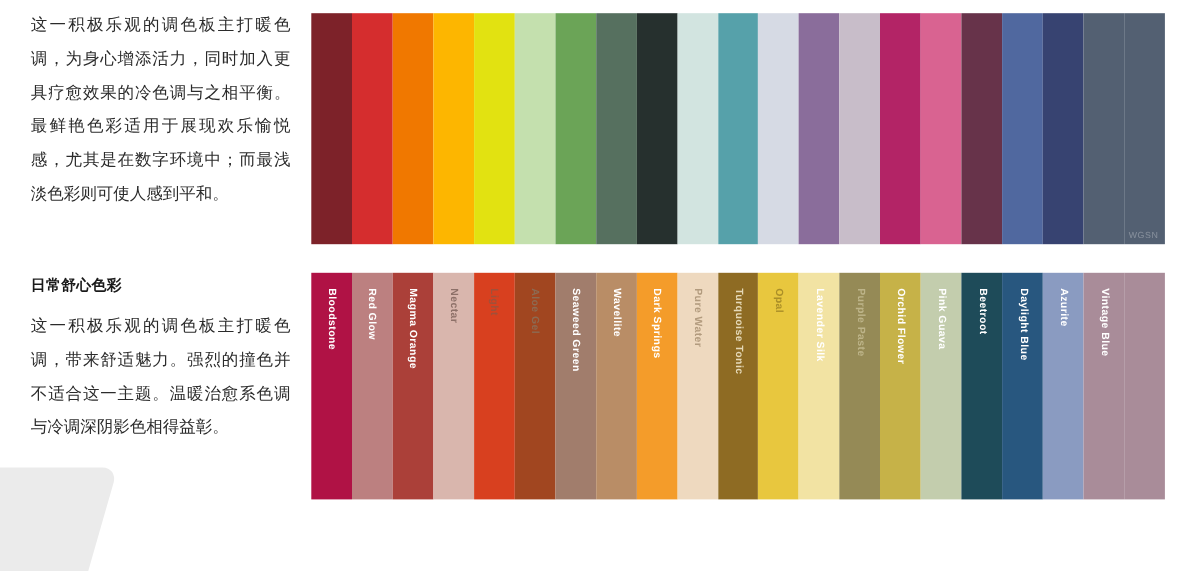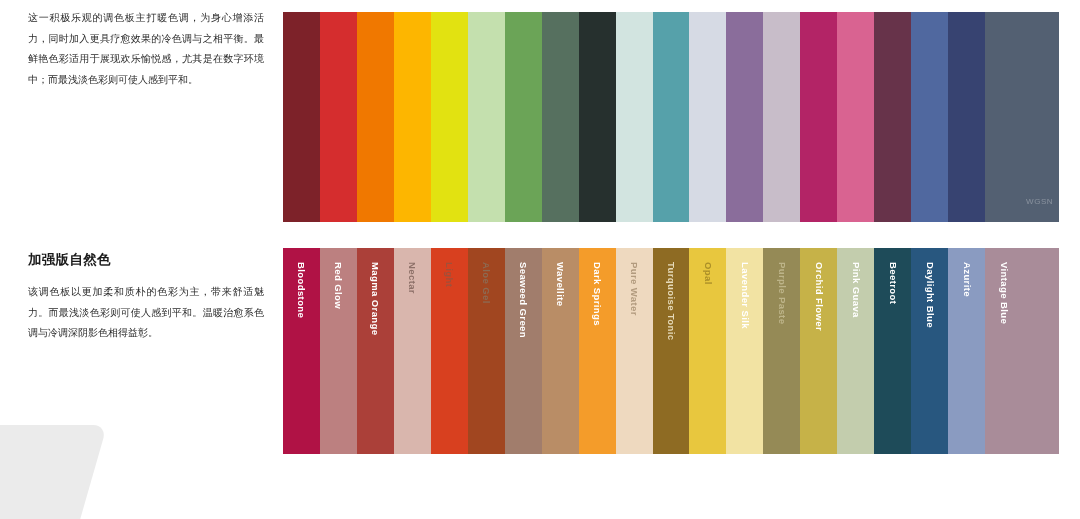--- a/index.html
+++ b/index.html
@@ -39,21 +39,21 @@
   }
   .block-title {
     font-size: 13.5px;
     font-weight: bold;
     color: #1a1a1a;
     letter-spacing: 0.3px;
     margin: 0 0 14px 0;
     line-height: 1.2;
   }
   .block-body {
-    font-size: 10px;
+    font-size: 15px;
     color: #2b2b2b;
     line-height: 2.05;
     margin: 0;
     text-align: justify;
     text-justify: inter-character;
   }
   #text-block-1 { top: 8px; }
   #text-block-2 { top: 252px; }
 
   
@@ -91,21 +91,21 @@
     font-weight: bold;
     letter-spacing: 0.4px;
     line-height: 1;
     pointer-events: none;
   }
 
   
   .watermark {
     position: absolute;
     right: 6px;
-    bottom: 16px;
+    bottom: 4px;
     font-size: 8px;
     color: rgba(255,255,255,0.30);
     letter-spacing: 0.5px;
     z-index: 3;
     pointer-events: none;
   }
 
   
   .footnote {
     position: absolute;
@@ -162,22 +162,22 @@
       <div class="swatch" style="background: rgb(217, 99, 145);"></div>
       <div class="swatch" style="background: rgb(103, 51, 74);"></div>
       <div class="swatch" style="background: rgb(80, 104, 159);"></div>
       <div class="swatch" style="background: rgb(55, 67, 113);"></div>
       <div class="swatch" style="background: rgb(83, 96, 114);"></div>
       <div class="swatch" style="background: rgb(83, 96, 114);"></div>
       <div class="watermark">WGSN</div>
   </div>
 
   <div class="text-col" id="text-block-2">
-    <h2 class="block-title">加强版自然色</h2>
-    <p class="block-body">该调色板以更加柔和质朴的色彩为主，带来舒适魅力。而最浅淡色彩则可使人感到平和。温暖治愈系色调与冷调深阴影色相得益彰。</p>
+    <h2 class="block-title">日常舒心色彩</h2>
+    <p class="block-body">这一积极乐观的调色板主打暖色调，带来舒适魅力。强烈的撞色并不适合这一主题。温暖治愈系色调与冷调深阴影色相得益彰。</p>
   </div>
 
   <div class="palette" id="palette-everyday-comfort">
       <div class="swatch" style="background: rgb(176, 18, 69);">
         <span class="swatch-label" style="color: rgb(255, 255, 255);">Bloodstone</span>
       </div>
       <div class="swatch" style="background: rgb(188, 128, 128);">
         <span class="swatch-label" style="color: rgb(255, 255, 255);">Red Glow</span>
       </div>
       <div class="swatch" style="background: rgb(171, 64, 57);">

